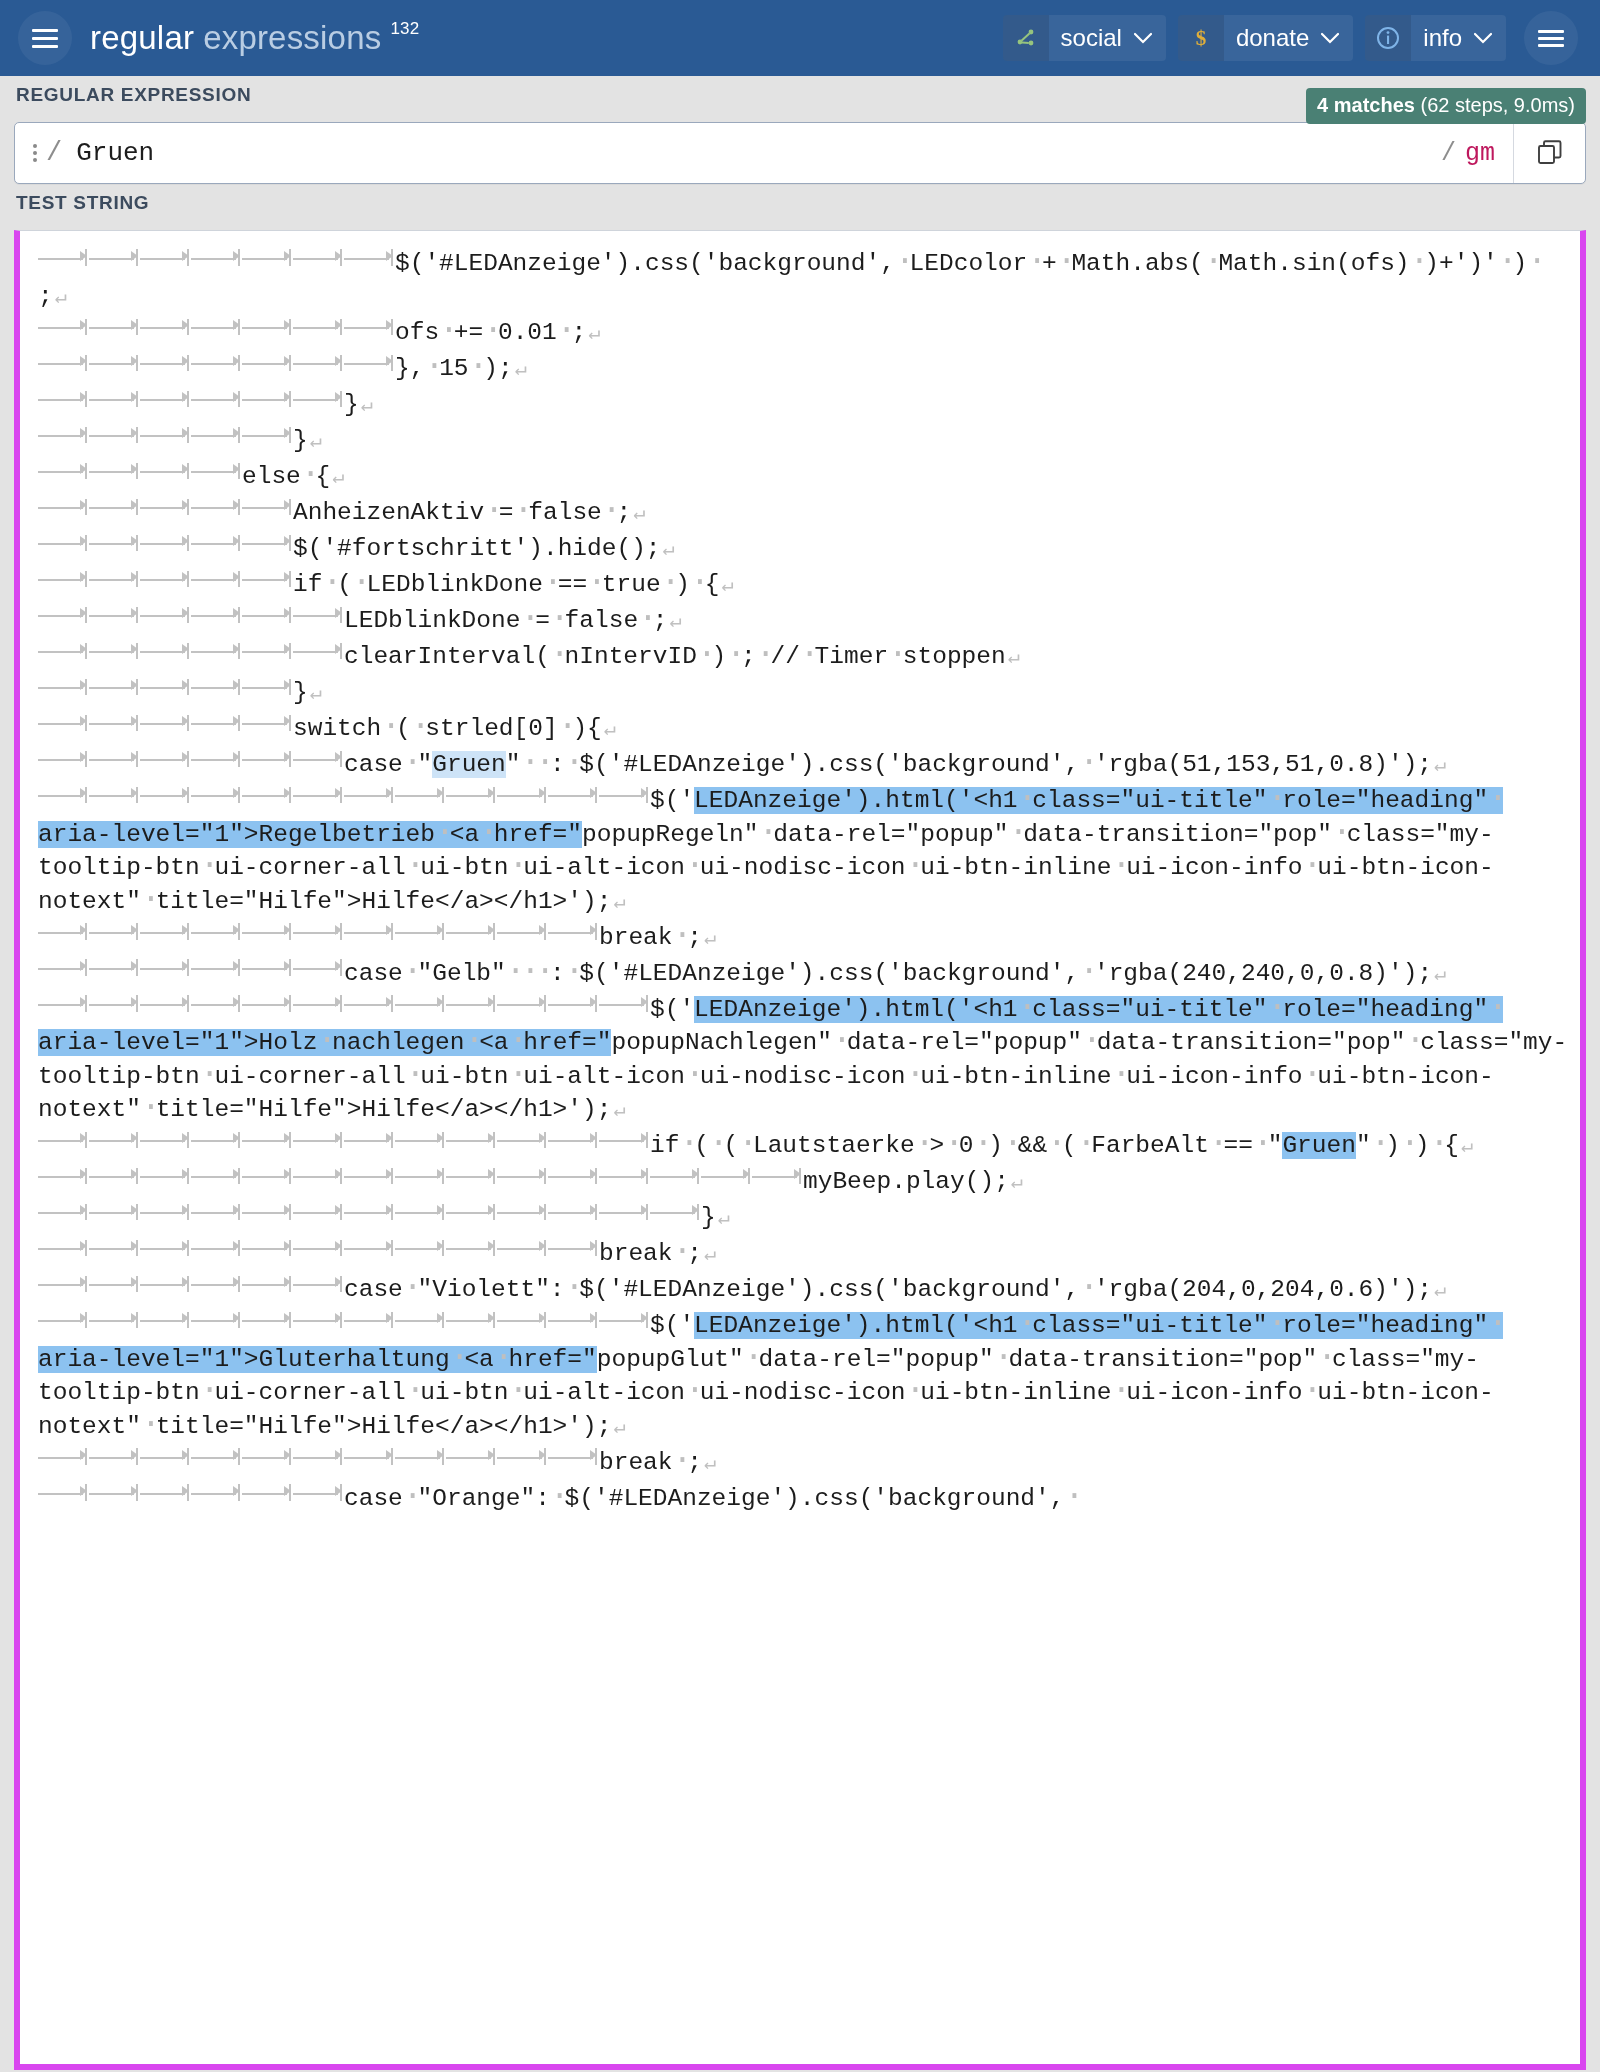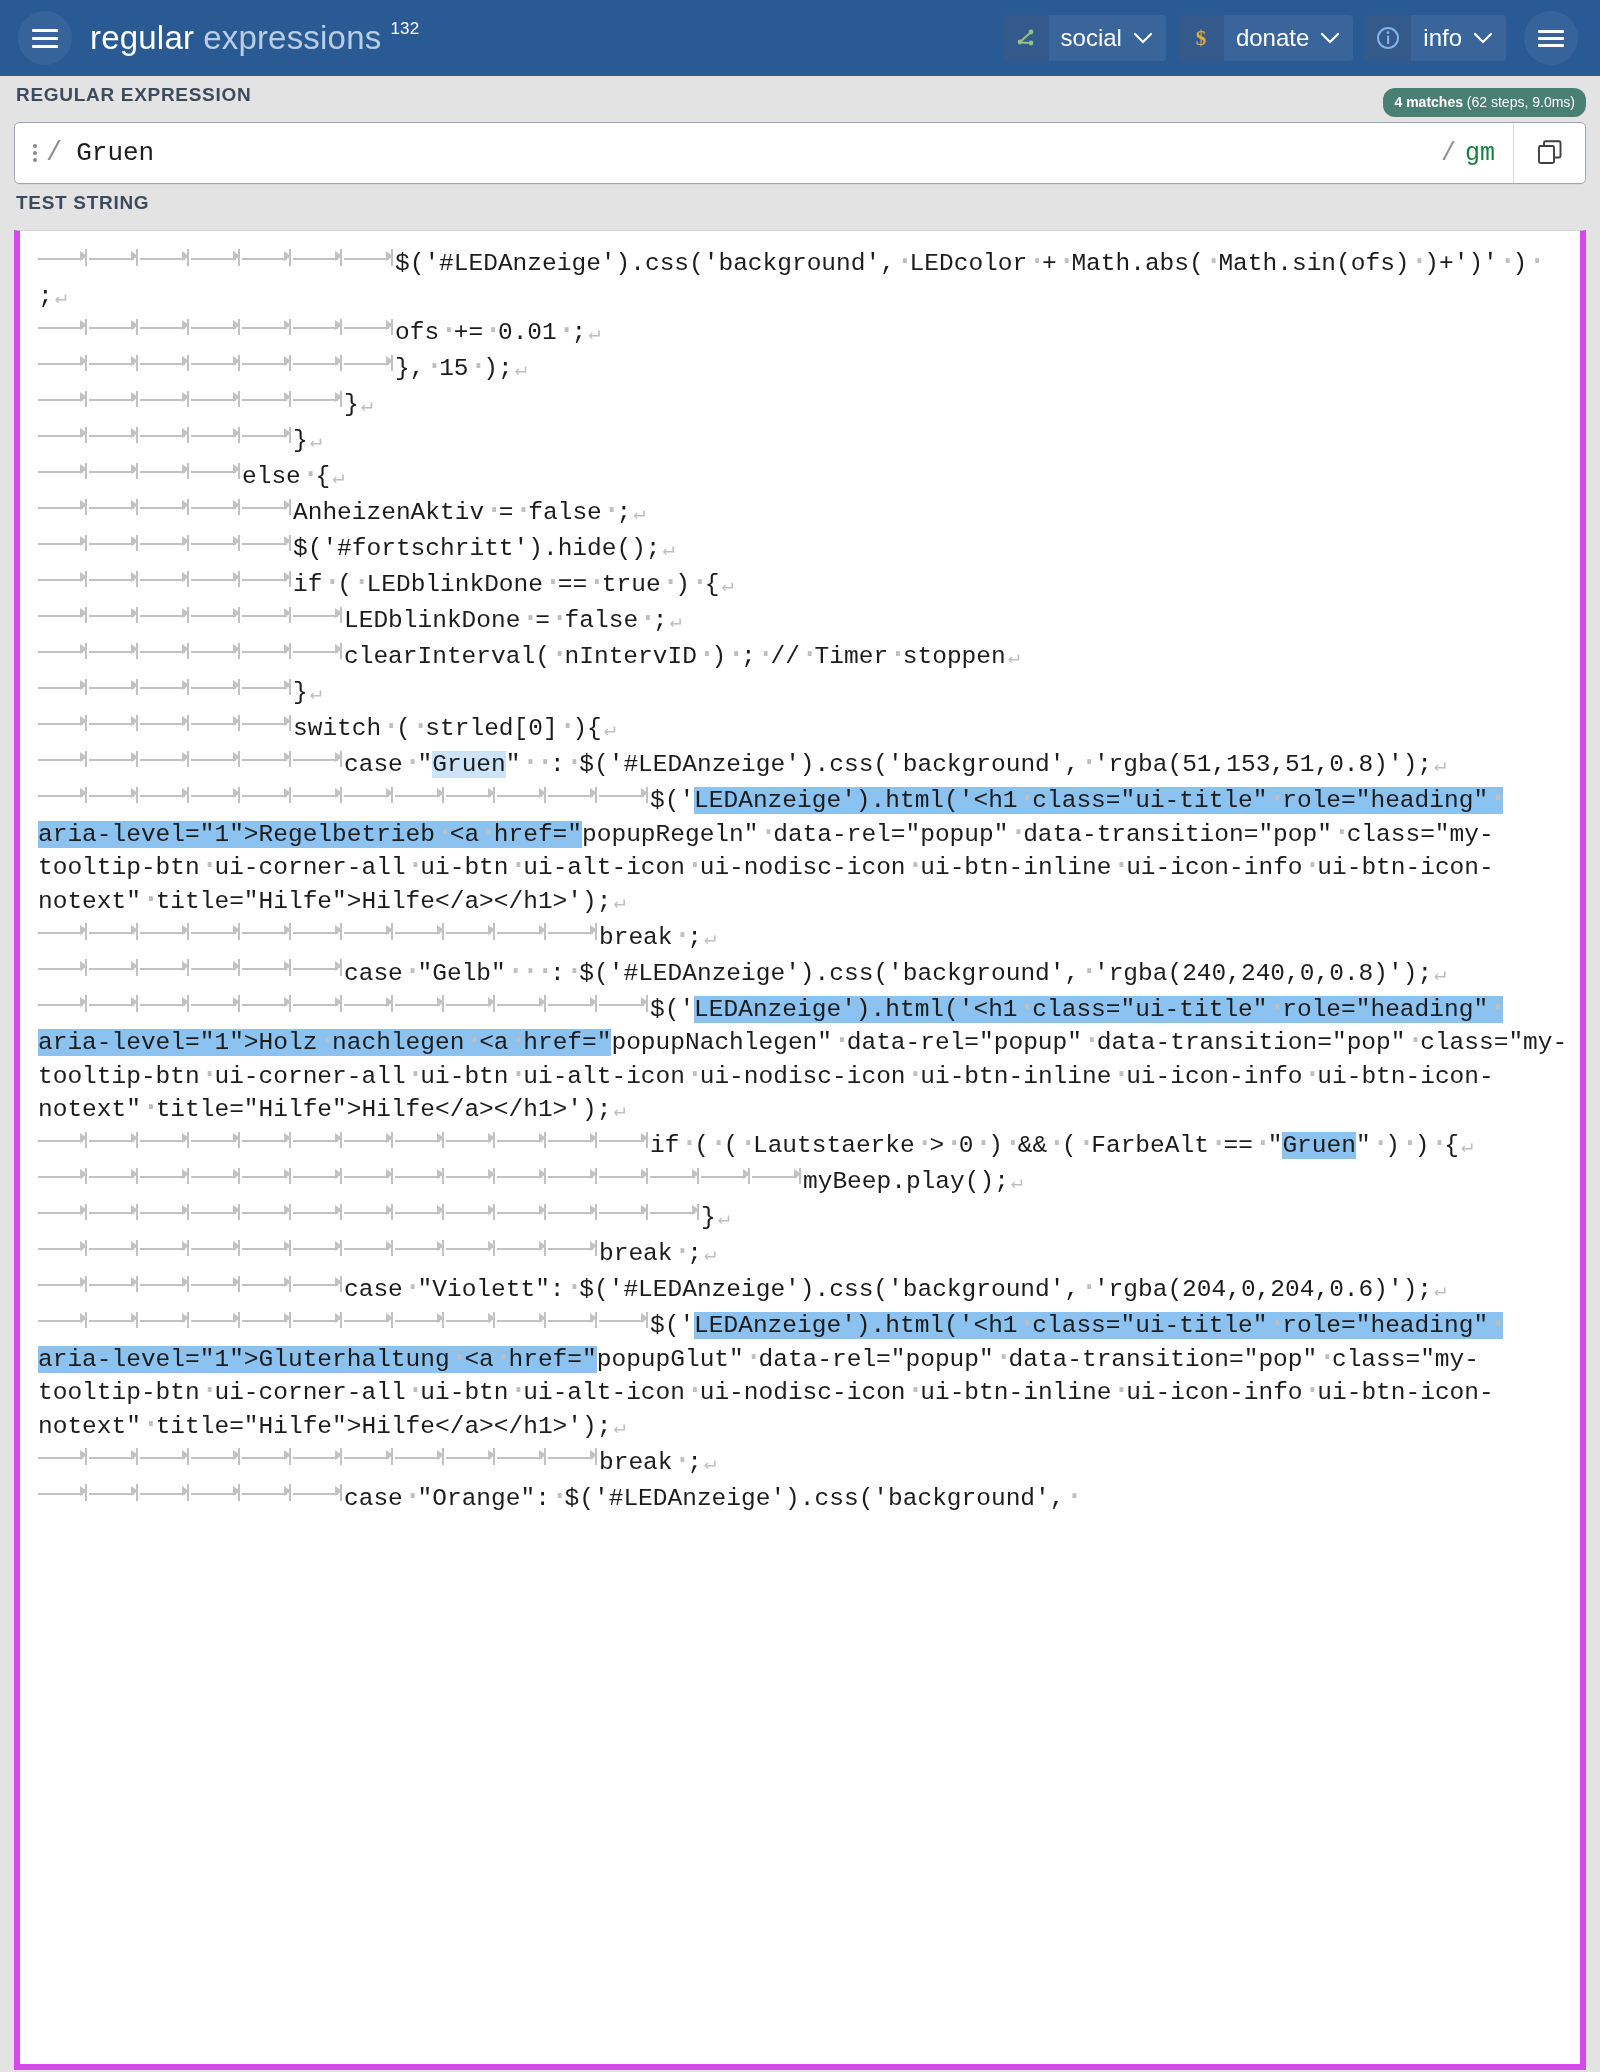--- a/index.html
+++ b/index.html
@@ -86,23 +86,23 @@
     color: #3c4b5e;
     font-size: 19px;
     font-weight: bold;
     letter-spacing: 0.7px;
   }
   .matches-badge {
     position: absolute;
     right: 14px; top: 12px;
     background: #4a8074;
     color: #ffffff;
-    border-radius: 12px;
+    border-radius: 4px;
     padding: 6px 11px 7px 11px;
-    font-size: 14px;
+    font-size: 20px;
     white-space: nowrap;
   }
   .matches-badge b { font-weight: bold; }
   .matches-badge span { font-weight: normal; }
 
   
   .regex-wrap {
     margin: 0 14px;
     background: #ffffff;
     border: 1px solid #9aa8bc;
@@ -137,21 +137,21 @@
     overflow: hidden;
   }
   .regex-flags {
     display: flex; align-items: center;
     padding: 0 18px 0 10px;
     font-family: "Liberation Mono", monospace;
     font-size: 25px;
     white-space: nowrap;
   }
   .regex-flags .sl { color: #8d8d8d; padding-right: 9px; }
-  .regex-flags .fl { color: #15803d; }
+  .regex-flags .fl { color: #be185d; }
   .regex-copy {
     width: 72px;
     border-left: 1px solid #d5d9e0;
     display: flex; align-items: center; justify-content: center;
     cursor: pointer;
   }
 
   
   .test-wrap {
     margin: 0 14px 0 14px;

